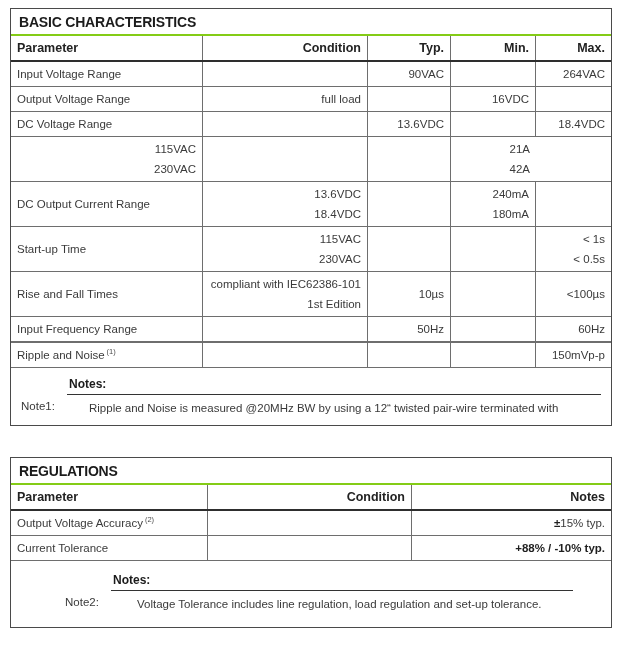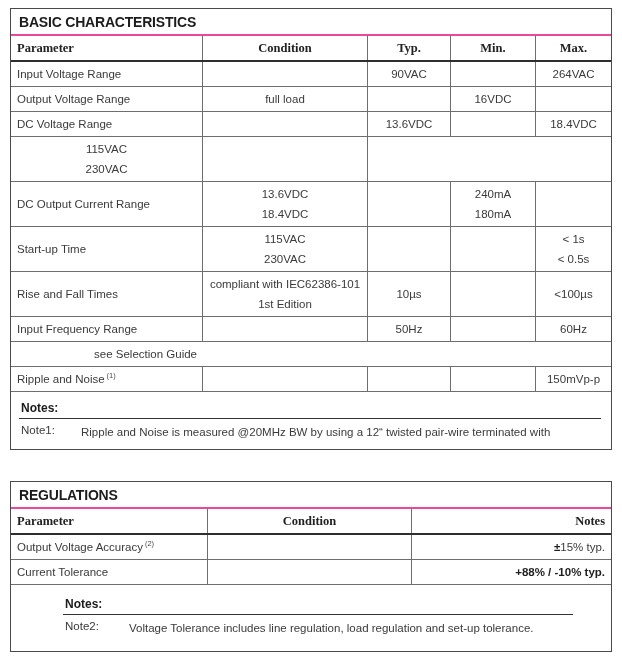--- a/index.html
+++ b/index.html
@@ -10,49 +10,49 @@
   }
   .page{position:relative;width:622px;height:661px;}
   .box{
     box-sizing:border-box;margin-left:10px;width:602px;
     border:1px solid #4a4a4a;background:#fff;
   }
   .box.basic{margin-top:8px;}
   .box.reg{margin-top:31px;}
   .section-title{
     font-weight:bold;font-size:14px;color:#1b1b1b;letter-spacing:-0.2px;
-    padding:5px 8px 4px 8px;border-bottom:2px solid #ec4899;
+    padding:5px 8px 4px 8px;border-bottom:2px solid #84cc16;
   }
   
   .thead,.trow{display:grid;}
   .basic .thead,.basic .trow{grid-template-columns:192px 165px 83px 85px 1fr;}
   .basic .trow.merged{grid-template-columns:192px 1fr;}
   .reg .thead,.reg .trow{grid-template-columns:197px 204px 1fr;}
   .thead{border-bottom:2px solid #2e2e2e;}
-  .thead .cell{font-weight:bold;color:#222;font-size:12.5px;font-family:Liberation Serif, serif;}
+  .thead .cell{font-weight:bold;color:#222;font-size:12.5px;}
   .trow{border-bottom:1px solid #6e6e6e;}
   .cell{
     box-sizing:border-box;border-right:1px solid #6e6e6e;
     padding:2px 6px;display:flex;flex-direction:column;justify-content:center;
     font-size:11.5px;min-height:23px;
   }
   .cell:last-child{border-right:none;}
   .cell.left{align-items:flex-start;text-align:left;}
-  .cell.center{align-items:center;text-align:center;}
+  .cell.center{align-items:flex-end;text-align:center;}
   .cell.right{align-items:flex-end;text-align:right;}
   .line{line-height:20px;white-space:nowrap;}
   sup.fnote{font-size:7.5px;vertical-align:super;line-height:0;margin-left:2px;color:#4a4a4a;}
   .seg-bold{font-weight:bold;color:#1f1f1f;}
   
   .notes{padding:7px 10px 8px 8px;}
   .notes-title{
     display:block;font-weight:bold;font-size:12px;color:#1b1b1b;
-    padding:2px 0 3px 2px;border-bottom:1px solid #333;margin-bottom:5px;
-  }
-  .note-row{display:flex;font-size:11.5px;margin-top:2px;}
+    padding:2px 0 3px 2px;border-bottom:1px solid #333;margin-bottom:5px;margin-left:48px;
+  }
+  .note-row{display:flex;font-size:11.5px;margin-top:2px;gap:8px;}
   .note-id{width:60px;flex-shrink:0;padding-left:2px;}
   .note-text .line{line-height:17px;white-space:normal;}
   .reg .notes{margin-left:52px;margin-right:38px;padding:10px 0 14px 0;}
   .reg .note-id{width:64px;}
 </style>
 </head>
 <body>
 
 <div class="page">
 
@@ -115,20 +115,24 @@
             <div class="line">18.4VDC</div>
           </div>
         </div>
         <div class="trow">
           <div class="cell center">
             <div class="line">115VAC</div>
             <div class="line">230VAC</div>
           </div>
           <div class="cell center"></div>
           <div class="cell center"></div>
+          <div class="cell center">
+            <div class="line">21A</div>
+            <div class="line">42A</div>
+          </div>
         </div>
         <div class="trow">
           <div class="cell left">
             <div class="line">DC Output Current Range</div>
           </div>
           <div class="cell center">
             <div class="line">13.6VDC</div>
             <div class="line">18.4VDC</div>
           </div>
           <div class="cell center"></div>
@@ -176,23 +180,20 @@
           <div class="cell center"></div>
           <div class="cell center">
             <div class="line">50Hz</div>
           </div>
           <div class="cell center"></div>
           <div class="cell center">
             <div class="line">60Hz</div>
           </div>
         </div>
         <div class="trow merged">
-          <div class="cell right">
-            <div class="line">see Selection Guide</div>
-          </div>
         </div>
         <div class="trow">
           <div class="cell left">
             <div class="line">Ripple and Noise<sup class="fnote">(1)</sup></div>
           </div>
           <div class="cell center"></div>
           <div class="cell center"></div>
           <div class="cell center"></div>
           <div class="cell center">
             <div class="line">150mVp-p</div>

